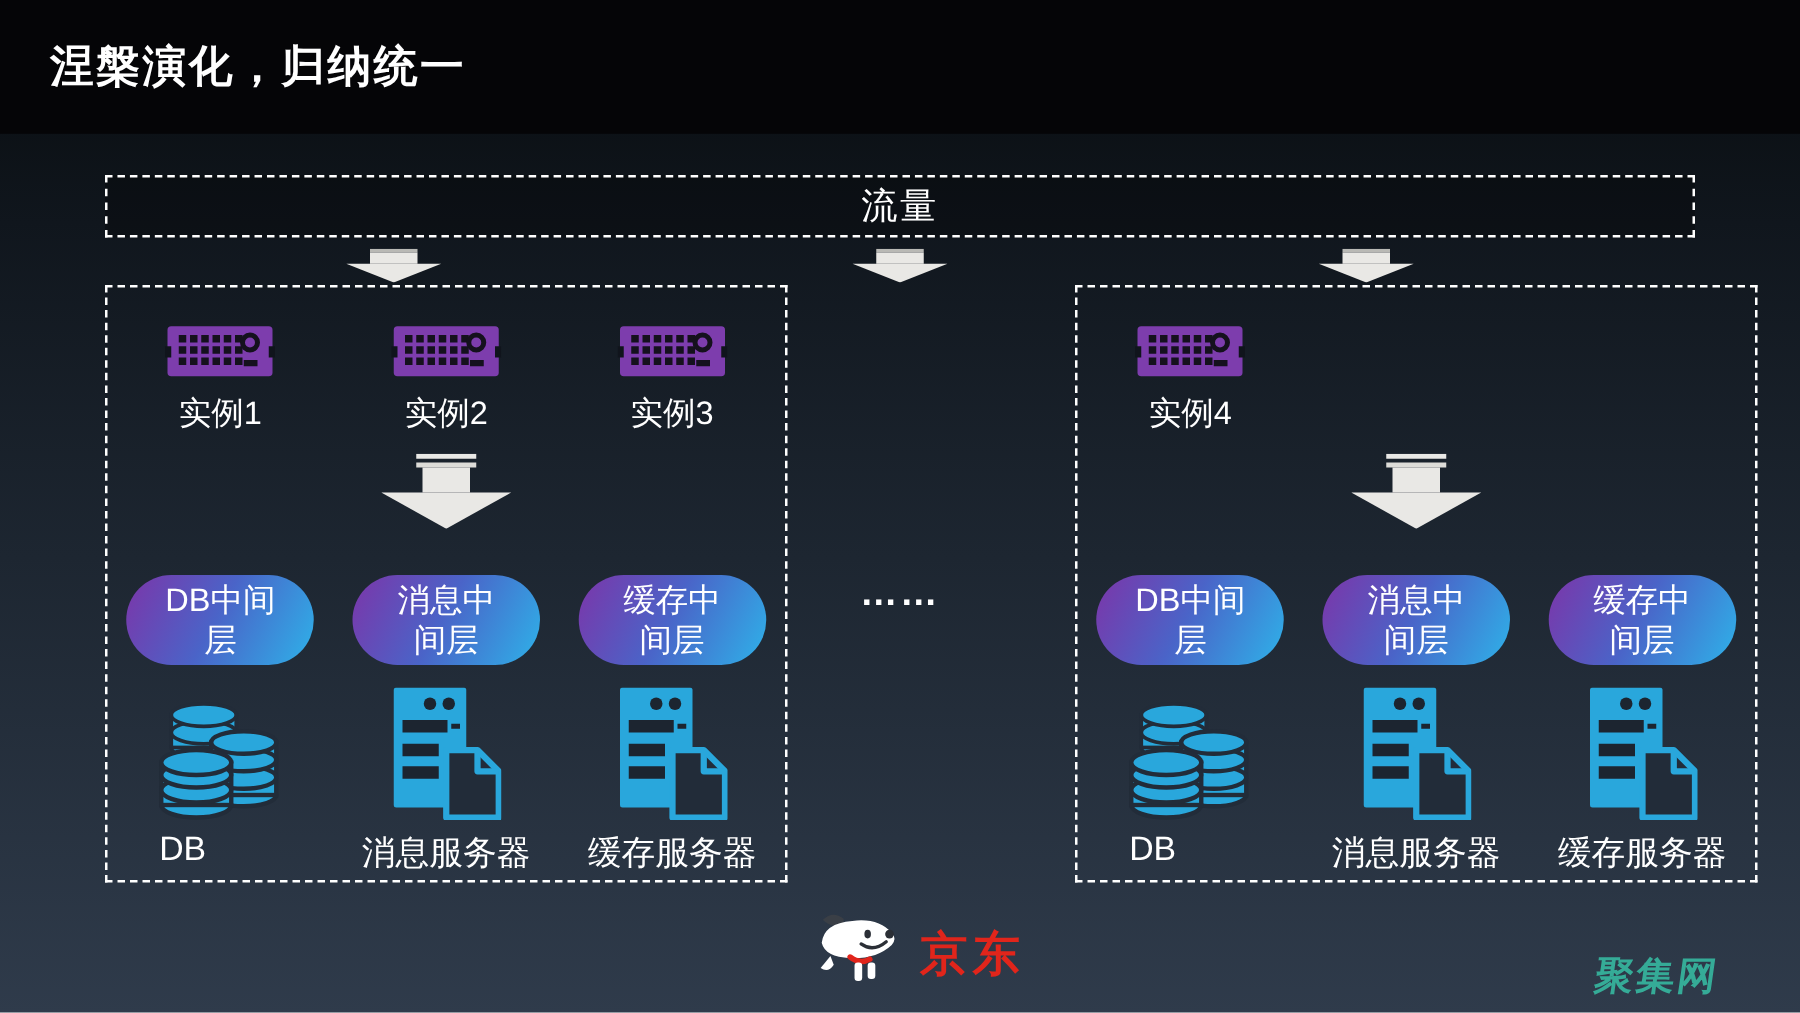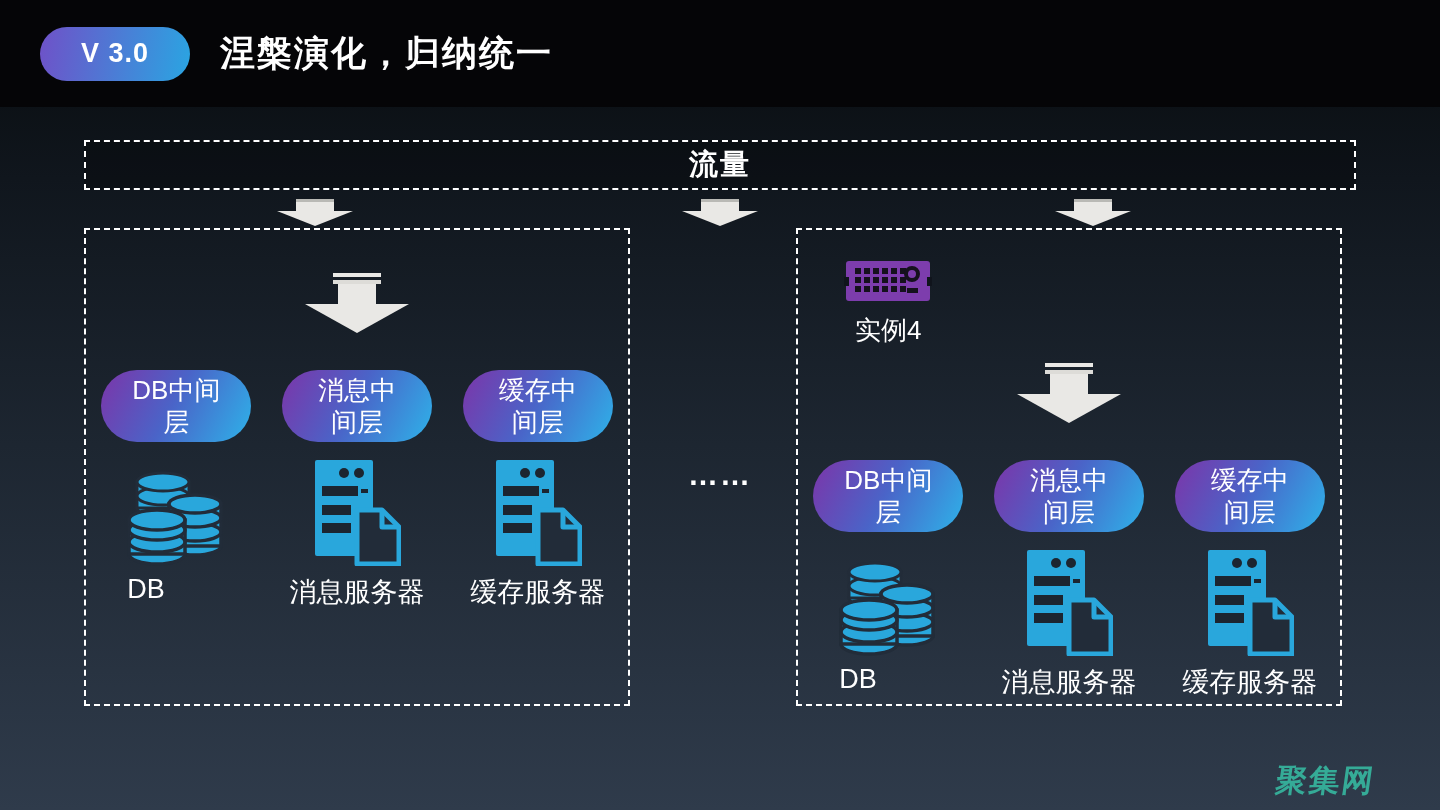--- a/index.html
+++ b/index.html
@@ -21,33 +21,33 @@
     background:linear-gradient(100deg,#6f51c8 0%, #2aa5e2 100%);
     color:#fff; font-weight:bold; font-size:27px;
     display:flex; align-items:center; justify-content:center; letter-spacing:1px;
   }
   .title { color:#fff; font-size:35px; font-weight:bold; letter-spacing:2px; }
 
   
   .traffic {
     position:absolute; left:84px; top:140px; width:1272px; height:50px;
     border:2px dashed #fff; display:flex; align-items:center; justify-content:center;
-    color:#fff; font-size:29px; font-weight:bold; letter-spacing:2px;
+    color:#fff; font-size:29px; font-weight:normal; letter-spacing:2px;
     background:rgba(0,0,0,0.25);
   }
 
   .small-arrow { position:absolute; top:199px; }
   .sa-1 { left:277px; } .sa-2 { left:682px; } .sa-3 { left:1055px; }
 
   
   .group {
     position:absolute; top:228px; width:546px; height:478px;
     border:2px dashed #fff; display:flex; flex-direction:column; padding-top:28px;
   }
-  .g-left { left:84px; } .g-right { left:796px; }
+  .g-left { left:84px; } .g-right { left:860px; }
 
   .row3 { display:grid; grid-template-columns:repeat(3,1fr); justify-items:center; }
 
   .inst { display:flex; flex-direction:column; align-items:center; gap:9px; }
   .inst-label { color:#fff; font-size:26px; }
 
   .arrow-row { display:flex; justify-content:center; margin:15px 0 17px; }
 
   .pill {
     width:150px; height:72px; border-radius:36px;
@@ -139,39 +139,58 @@
       <rect x="9" y="63" width="29" height="10" fill="#1c2530"></rect>
       <path d="M44,50 h25 l17,17 v37 h-42 z" fill="#222c39" stroke="#29a7dc" stroke-width="5" stroke-linejoin="round"></path>
       <path d="M69,50 v17 h17" fill="none" stroke="#29a7dc" stroke-width="5" stroke-linejoin="round"></path>
     </g>
   </defs>
 </svg>
 
 <div class="slide">
 
   <div class="topbar">
-    <div class="badge">V 3.0</div>
     <div class="title">涅槃演化，归纳统一</div>
   </div>
 
   <div class="traffic">
     <span>流量</span>
   </div>
 
   <svg class="small-arrow sa-1" width="76" height="27">
       <use href="#small-arrow"></use>
     </svg>
   <svg class="small-arrow sa-2" width="76" height="27">
       <use href="#small-arrow"></use>
     </svg>
   <svg class="small-arrow sa-3" width="76" height="27">
       <use href="#small-arrow"></use>
     </svg>
 
   <div class="group g-left">
+    <div class="row3">
+      <div class="inst">
+        <svg width="88" height="46">
+            <use href="#rack-icon"></use>
+          </svg>
+        <div class="inst-label">实例1</div>
+      </div>
+      <div class="inst">
+        <svg width="88" height="46">
+            <use href="#rack-icon"></use>
+          </svg>
+        <div class="inst-label">实例2</div>
+      </div>
+      <div class="inst">
+        <svg width="88" height="46">
+            <use href="#rack-icon"></use>
+          </svg>
+        <div class="inst-label">实例3</div>
+      </div>
+    </div>
 
     <div class="arrow-row">
       <svg width="104" height="60">
           <use href="#big-arrow"></use>
         </svg>
     </div>
 
     <div class="row3">
       <div class="pill">DB中间
 层</div>
@@ -257,16 +276,30 @@
         <div class="srv-icon-wrap">
             <svg width="88" height="106">
               <use href="#tower-doc-icon"></use>
             </svg>
           </div>
         <div class="srv-label">缓存服务器</div>
       </div>
     </div>
   </div>
 
+  <div class="jd-logo">
+    <svg width="84" height="70" viewBox="0 0 90 80">
+      <path d="M30,8 Q20,0 11,9 Q18,17 30,13 z" fill="#3a3f46"></path>
+      <path d="M10,30 Q12,12 38,10 Q62,7 74,21 Q79,26 74,32 Q60,45 36,44 Q13,43 10,30 z" fill="#ffffff"></path>
+      <circle cx="72" cy="22" r="4" fill="#2b2f36"></circle>
+      <ellipse cx="52" cy="22" rx="3" ry="4" fill="#2b2f36"></ellipse>
+      <path d="M46,31 Q57,39 69,29" fill="none" stroke="#2b2f36" stroke-width="3" stroke-linecap="round"></path>
+      <path d="M36,43 q9,7 18,2" fill="none" stroke="#e1251b" stroke-width="5" stroke-linecap="round"></path>
+      <path d="M18,42 l-9,11 q7,5 12,-3 z" fill="#ffffff"></path>
+      <rect x="40" y="48" width="7" height="17" rx="3" fill="#ffffff"></rect>
+      <rect x="52" y="48" width="7" height="15" rx="3" fill="#ffffff"></rect>
+    </svg>
+    <div class="jd-text">京东</div>
+  </div>
 
   <div class="watermark">聚集网</div>
 
 </div>
 
 </body></html>

